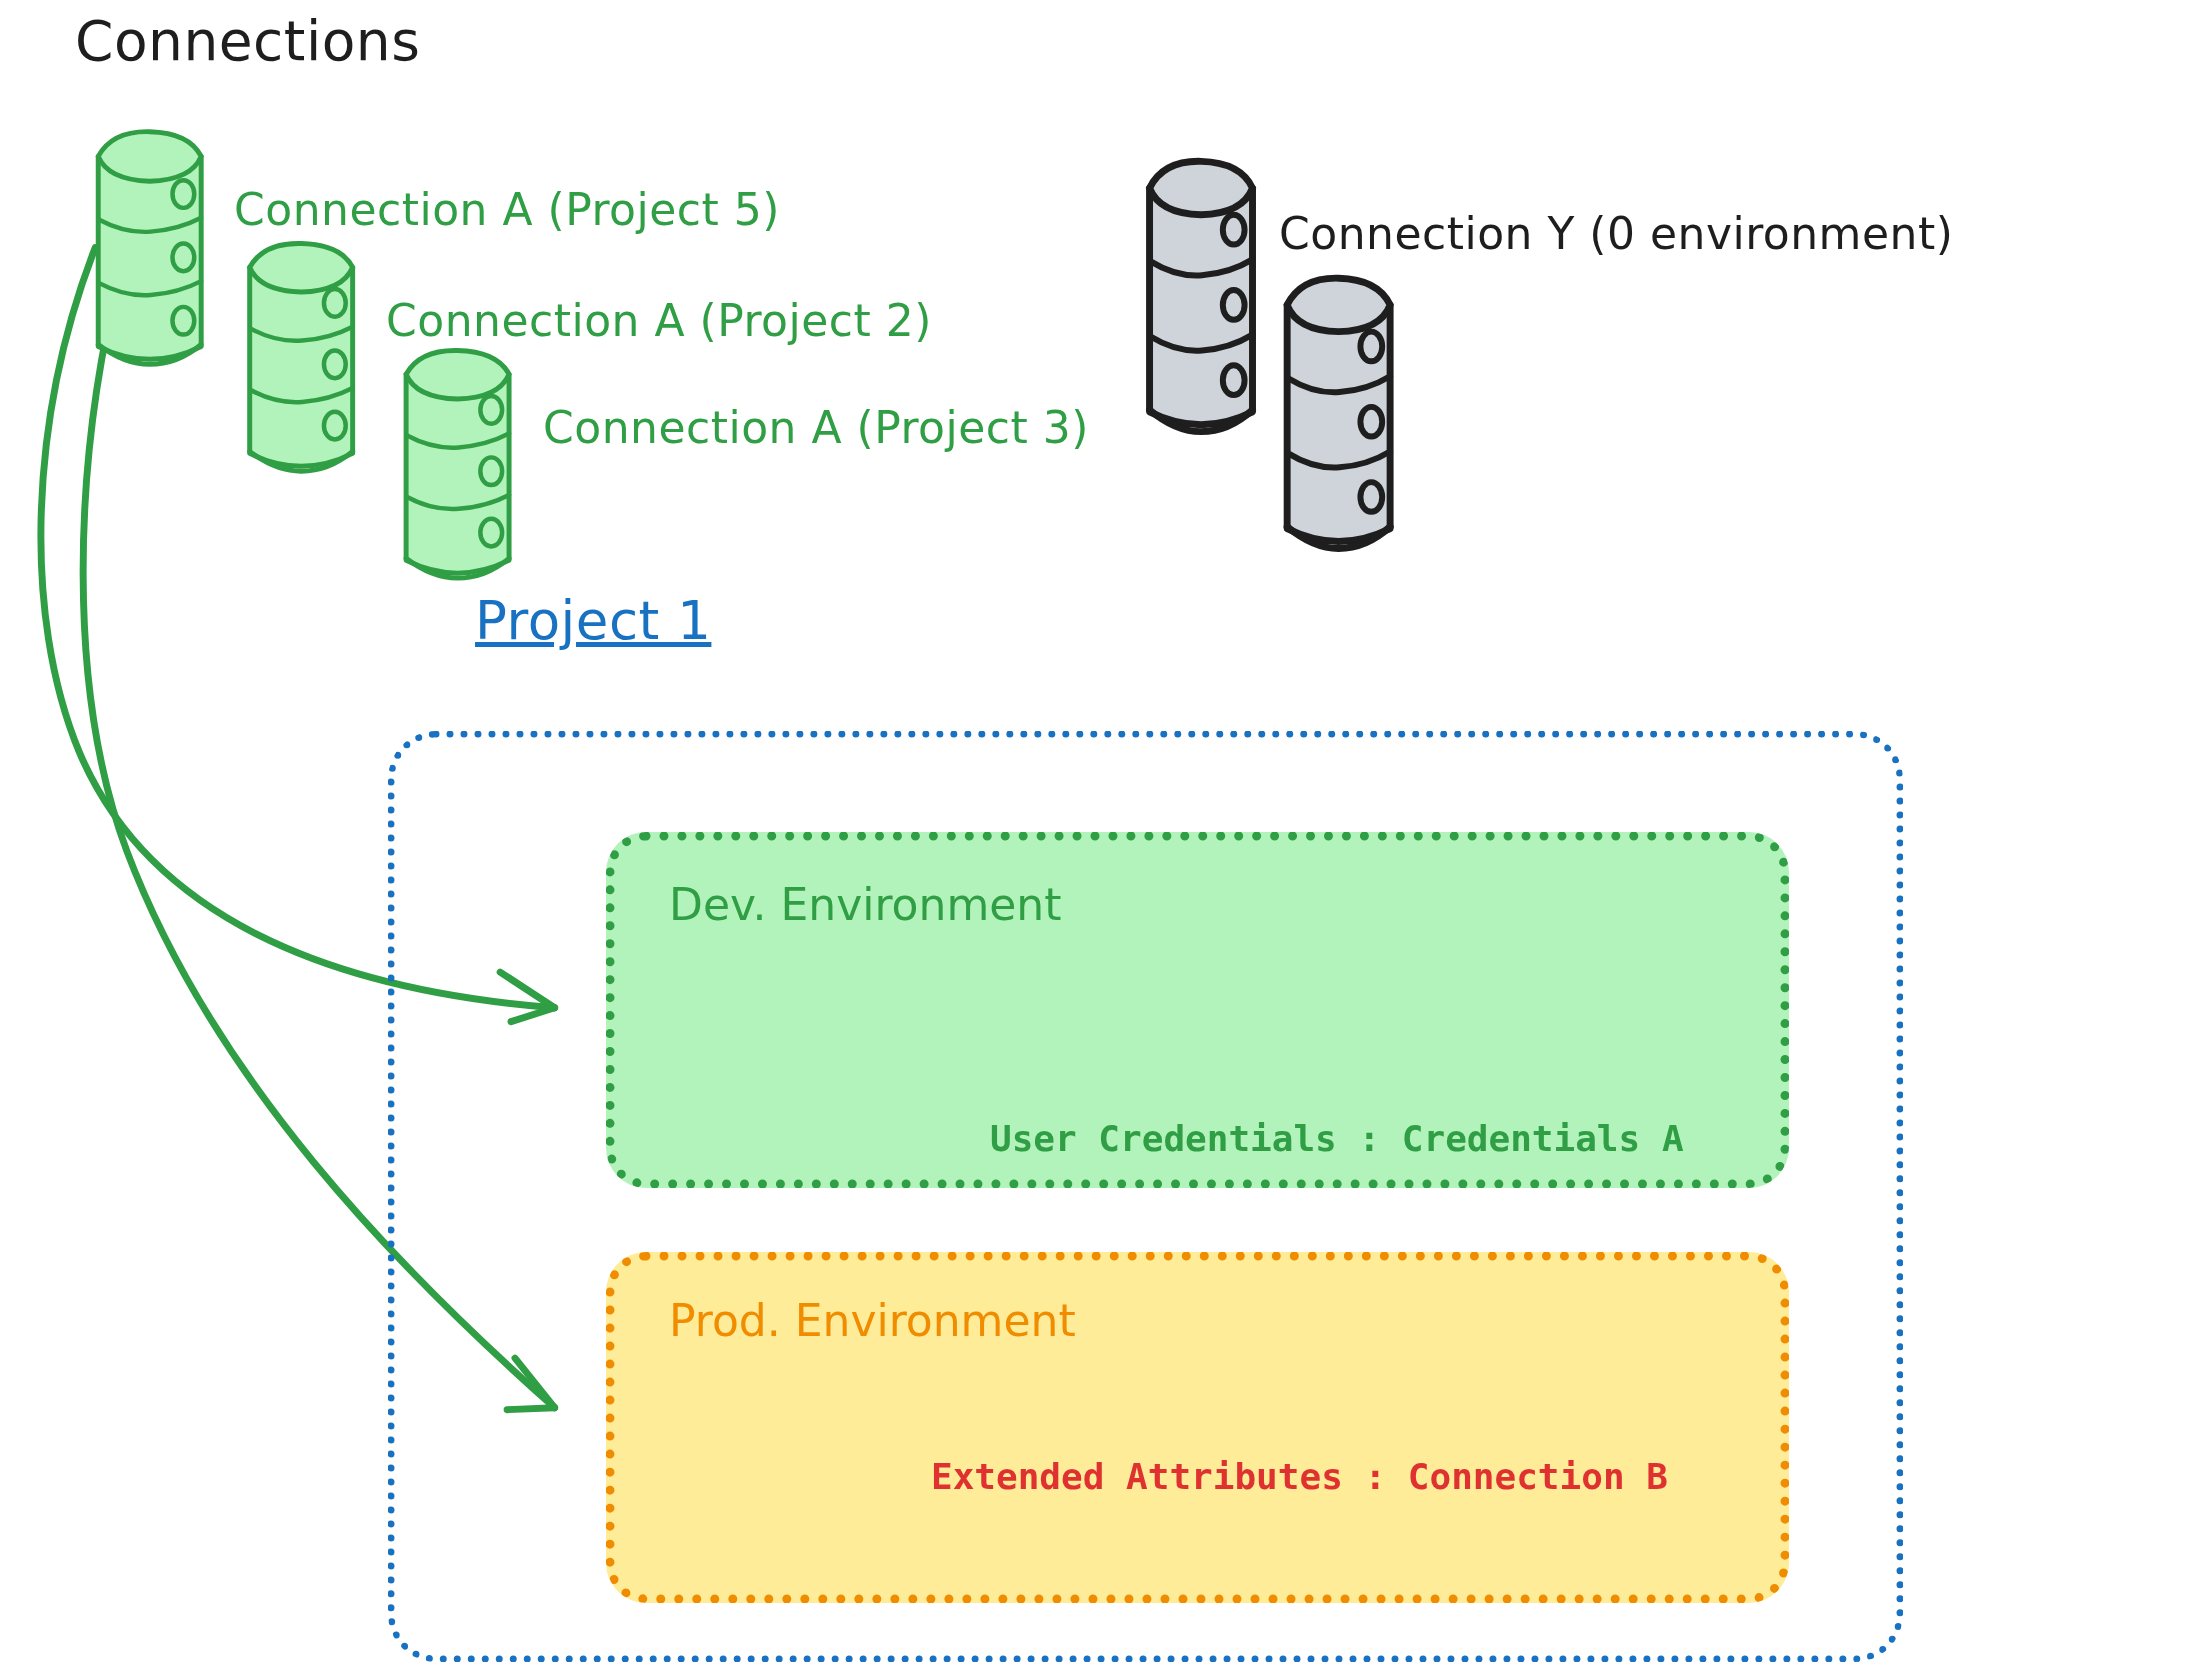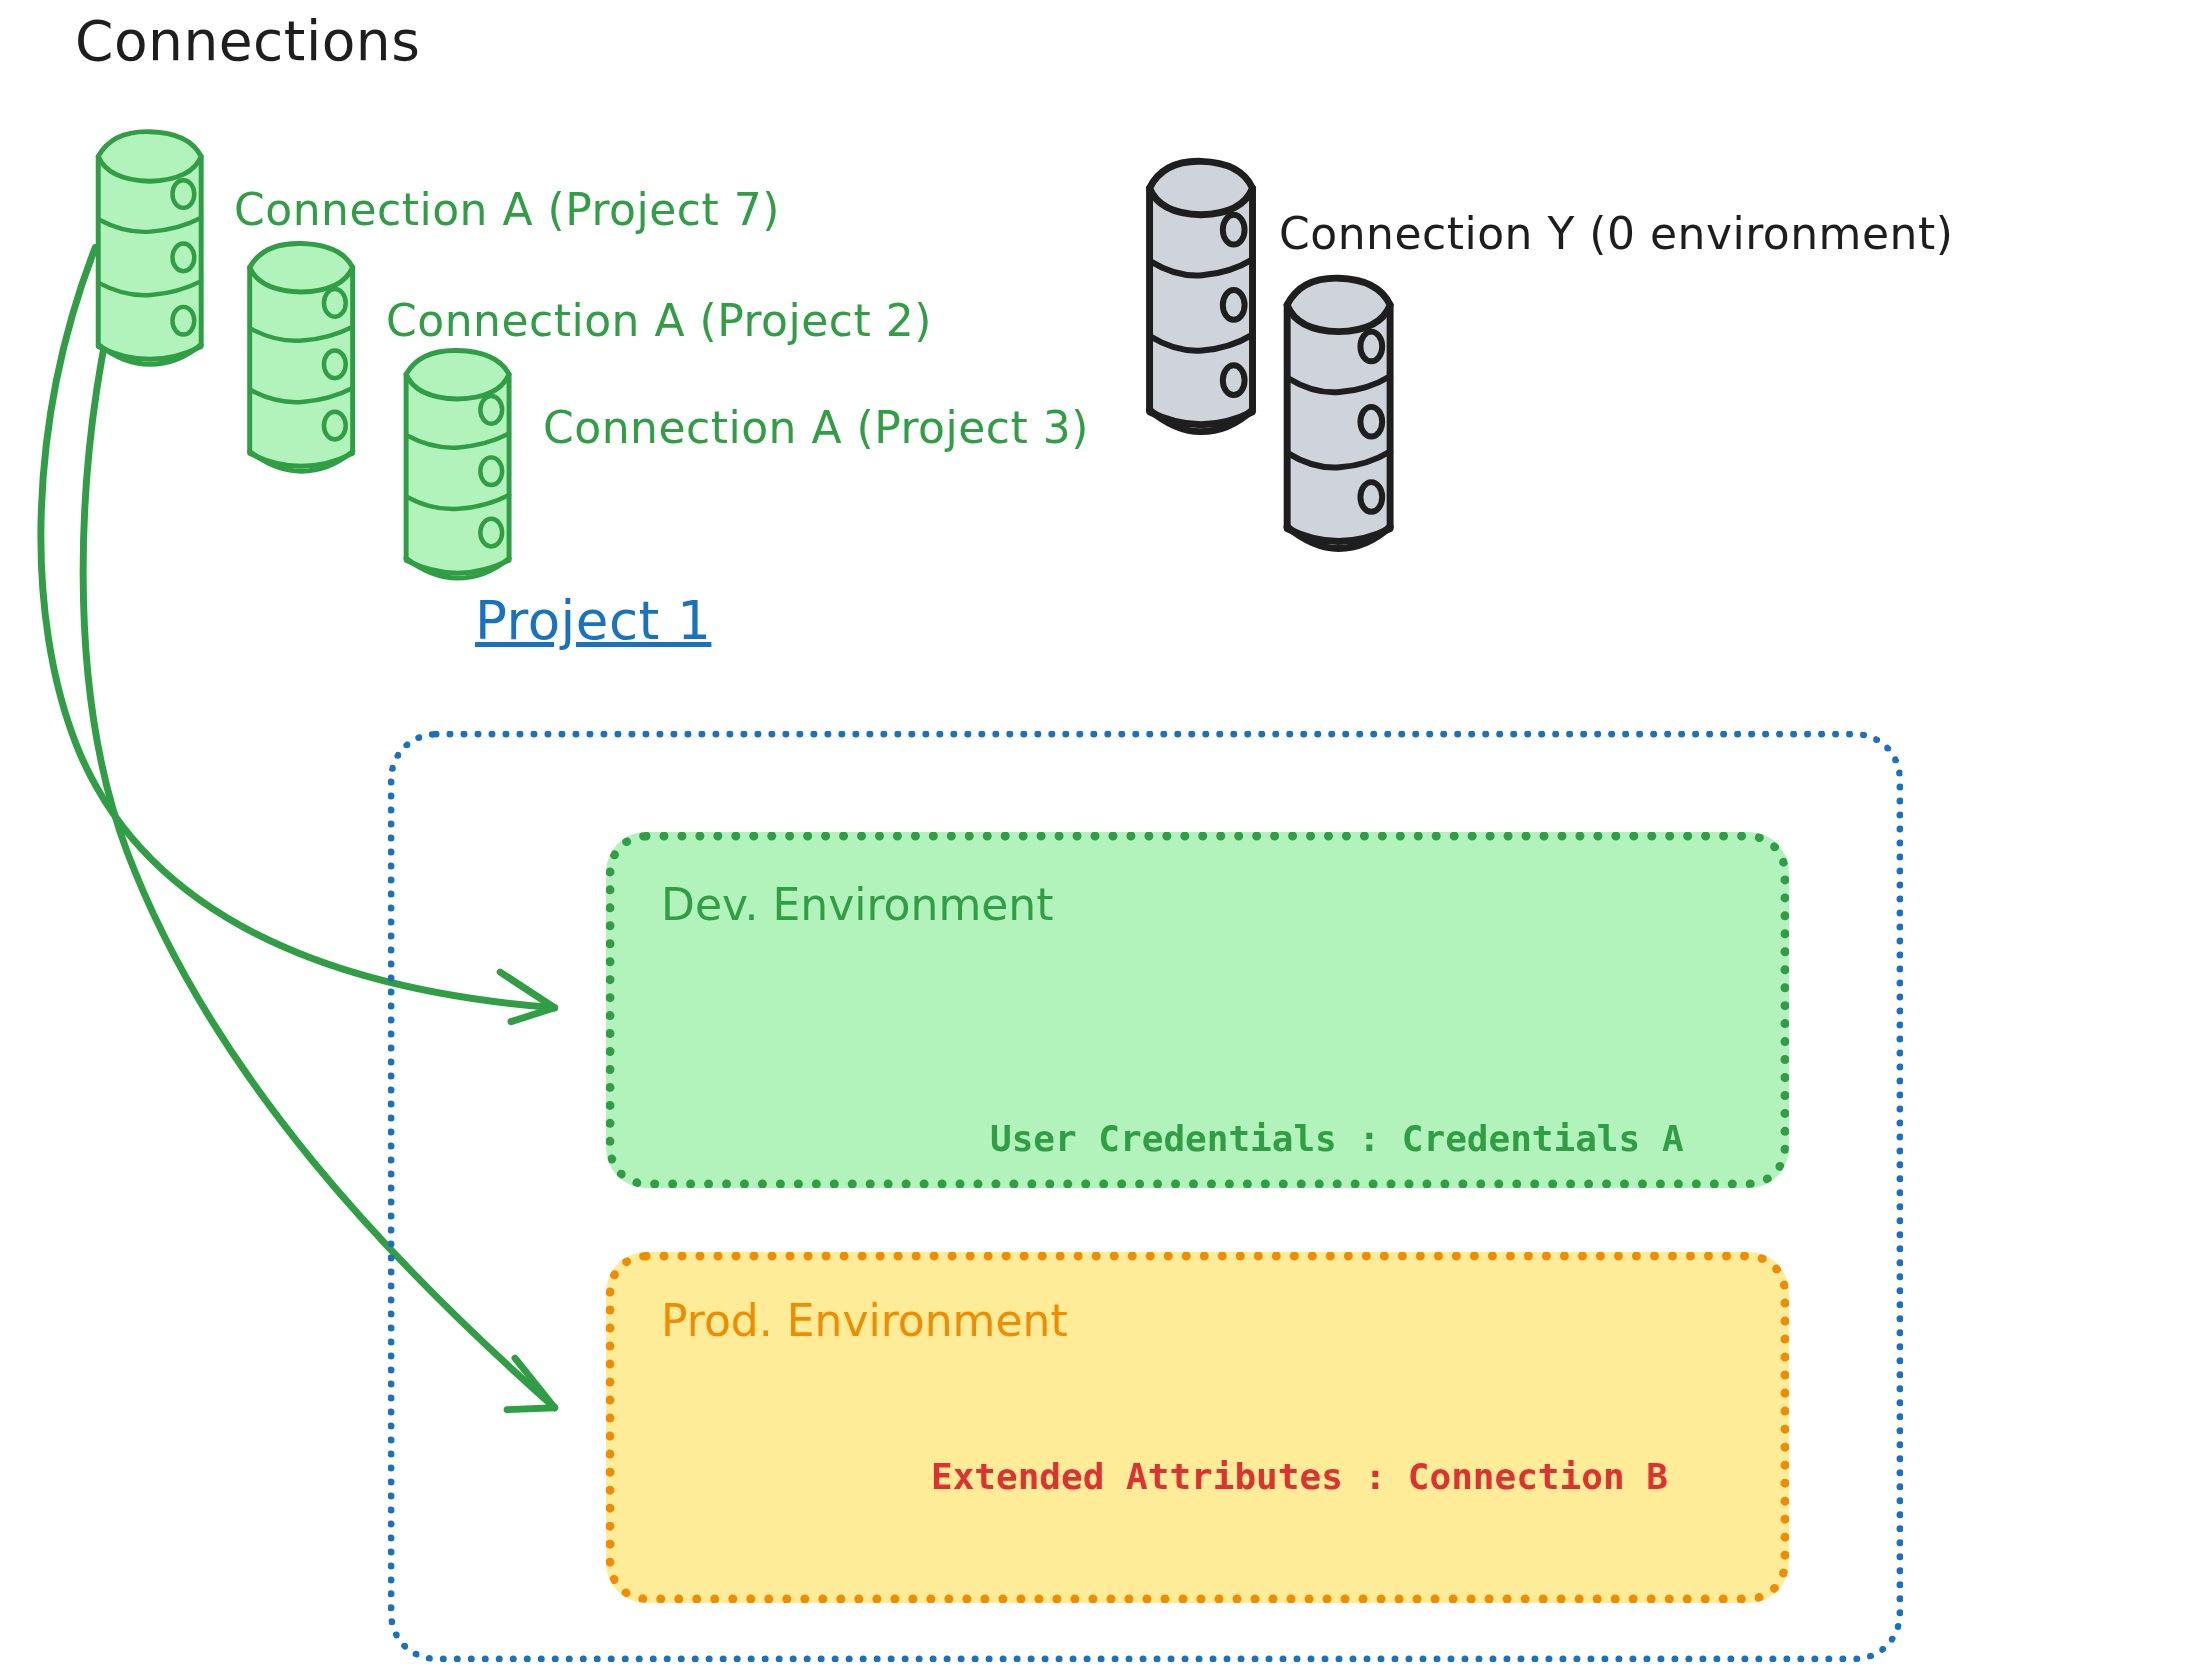--- a/index.html
+++ b/index.html
@@ -62,20 +62,21 @@
   .conn-label-dark {
     font-size: 44px;
     color: #1e1e1e;
     font-weight: 500;
   }
   .env-title {
     position: absolute;
     font-size: 44px;
     font-weight: 500;
     white-space: nowrap;
+    margin-left: 8px;
   }
   .env-title.dev { color: #2f9e44; }
   .env-title.prod { color: #f08c00; }
 
   .mono {
     position: absolute;
     font-family: "DejaVu Sans Mono", monospace;
     font-size: 36px;
     white-space: pre;
     font-weight: 700;
@@ -211,21 +212,21 @@
 
   <div class="box project-box"></div>
 
   <div class="box dev-box"></div>
   <div class="box prod-box"></div>
 
   <div class="layer">
 
     <div class="hand title-connections">Connections</div>
 
-    <div class="hand conn-label" style="left:234px; top:188px;">Connection A (Project 7)</div>
+    <div class="hand conn-label" style="left:234px; top:188px;">Connection A (Project 5)</div>
 
     <div class="hand conn-label" style="left:386px; top:299px;">Connection A (Project 2)</div>
 
     <div class="hand conn-label" style="left:543px; top:406px;">Connection A (Project 3)</div>
 
     <div class="hand conn-label-dark" style="left:1279px; top:200px;margin-top:12px;">Connection Y (0 environment)</div>
 
 
     <div class="hand title-project">Project 1</div>
 

